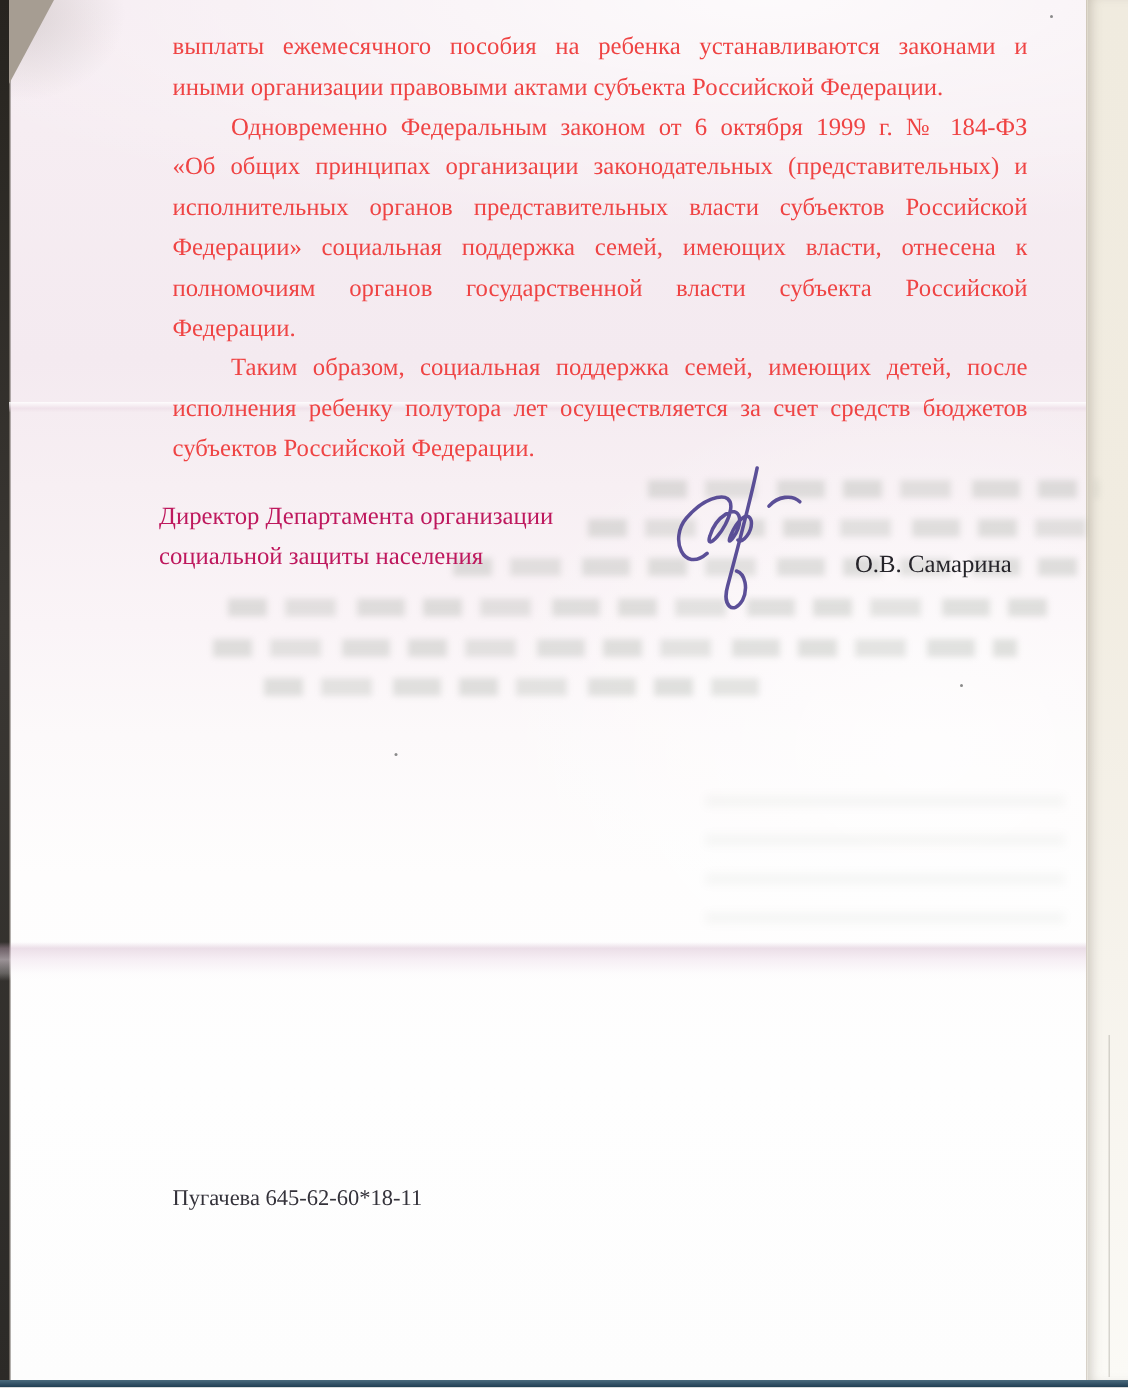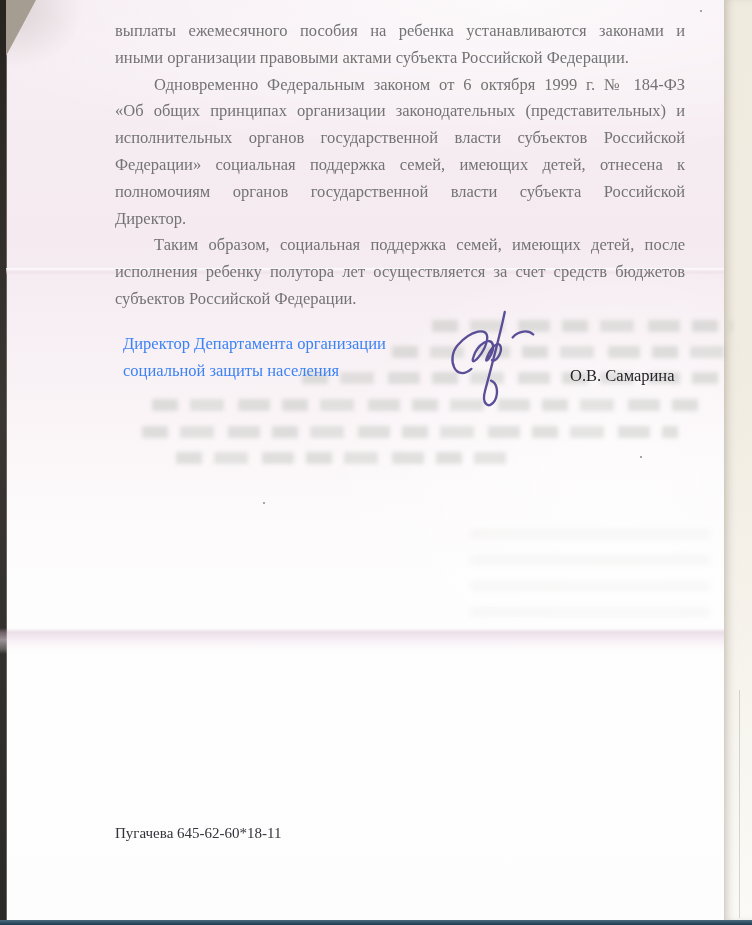--- a/index.html
+++ b/index.html
@@ -27,31 +27,31 @@
     box-shadow:inset 6px 0 8px -4px rgba(120,110,95,0.35);}
   .fold-line-right{position:absolute;right:12px;top:690px;width:1px;height:228px;
     background:rgba(160,158,148,0.4);}
   .crease-1{position:absolute;left:6px;top:268px;width:718px;height:7px;
     background:linear-gradient(180deg,rgba(255,255,255,0.85),rgba(233,214,226,0.45) 60%,rgba(255,255,255,0));}
   .crease-2{position:absolute;left:0;top:628px;width:752px;height:26px;
     background:linear-gradient(180deg,rgba(214,184,204,0) 0%,rgba(205,172,196,0.38) 16%,
       rgba(240,226,237,0.55) 45%,rgba(250,246,249,0.25) 80%,rgba(255,255,255,0) 100%);}
   .speck{position:absolute;width:2px;height:2px;border-radius:50%;background:#8a8a8a;}
   
-  .textblock{position:absolute;left:115px;top:18px;width:570px;color:#737373;
+  .textblock{position:absolute;left:115px;top:18px;width:570px;color:#ef4444;
     font-size:16.5px;line-height:26.8px;}
   .line{text-align:justify;text-align-last:justify;white-space:normal;height:26.8px;overflow:hidden;}
   .line.last{text-align-last:left;}
   .line.indent{text-indent:39px;}
-  .sig-title{position:absolute;left:123px;top:330px;width:330px;color:#3b82f6;
+  .sig-title{position:absolute;left:106px;top:330px;width:330px;color:#be185d;
     font-size:16.5px;line-height:27px;}
   .sig-name{position:absolute;left:570px;top:365px;width:130px;color:#26242a;
     font-size:16.5px;line-height:22px;}
   .signature-svg{position:absolute;left:438px;top:304px;width:108px;height:118px;}
-  .footer-note{position:absolute;left:115px;top:791px;color:#34323a;font-size:15px;margin-top:34px;}
+  .footer-note{position:absolute;left:115px;top:791px;color:#34323a;font-size:15px;}
   
   .bleed{position:absolute;height:12px;filter:blur(2px);opacity:0.5;
     background:repeating-linear-gradient(90deg,
       rgba(138,148,136,0.5) 0 26px, rgba(138,148,136,0) 26px 38px,
       rgba(138,148,136,0.42) 38px 72px, rgba(138,148,136,0) 72px 86px,
       rgba(138,148,136,0.48) 86px 118px, rgba(138,148,136,0) 118px 130px);}
   .bleed-zone{position:absolute;left:470px;top:530px;width:240px;height:90px;opacity:0.12;
     filter:blur(3px);
     background:repeating-linear-gradient(180deg,
       rgba(130,142,128,0.5) 0 8px, rgba(130,142,128,0) 8px 26px);}
@@ -83,24 +83,24 @@
   <div class="bleed-zone"></div>
 
   <div class="textblock">
     <div>
         <div class="line">выплаты ежемесячного пособия на ребенка устанавливаются законами и</div>
         <div class="line last">иными организации правовыми актами субъекта Российской Федерации.</div>
       </div>
     <div>
         <div class="line indent">Одновременно Федеральным законом от 6 октября 1999 г. № 184-ФЗ</div>
         <div class="line">«Об общих принципах организации законодательных (представительных) и</div>
-        <div class="line">исполнительных органов государственной власти субъектов Российской</div>
-        <div class="line">Федерации» социальная поддержка семей, имеющих детей, отнесена к</div>
+        <div class="line">исполнительных органов представительных власти субъектов Российской</div>
+        <div class="line">Федерации» социальная поддержка семей, имеющих власти, отнесена к</div>
         <div class="line">полномочиям органов государственной власти субъекта Российской</div>
-        <div class="line last">Директор.</div>
+        <div class="line last">Федерации.</div>
       </div>
     <div>
         <div class="line indent">Таким образом, социальная поддержка семей, имеющих детей, после</div>
         <div class="line">исполнения ребенку полутора лет осуществляется за счет средств бюджетов</div>
         <div class="line last">субъектов Российской Федерации.</div>
       </div>
   </div>
 
   <div class="sig-title">
     <div>Директор Департамента организации</div>

